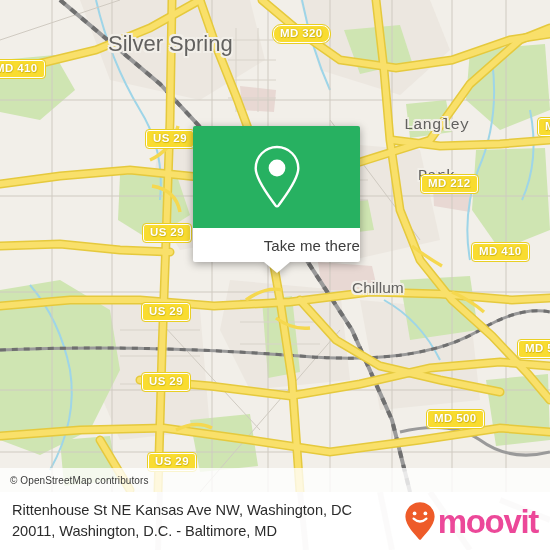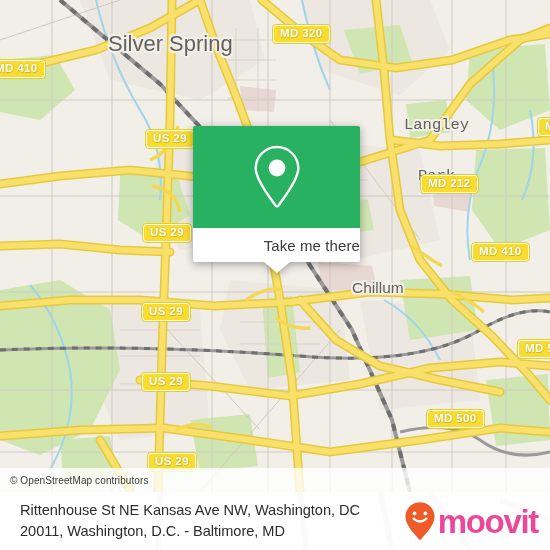--- a/index.html
+++ b/index.html
@@ -95,21 +95,21 @@
     background:#ffffff;overflow:hidden;
     display:flex;align-items:center;
   }
   #footer-watermark{
     position:absolute;left:0;top:-492px;width:550px;height:550px;
     opacity:.05;pointer-events:none;
   }
   #footer-address{
     position:relative;
     font-size:14.6px;line-height:21px;color:#2c2c2c;
-    padding-left:20px;width:392px;box-sizing:border-box;
+    padding-left:12px;width:392px;box-sizing:border-box;
     letter-spacing:-.05px;
   }
   #brand{
     position:absolute;right:12px;top:50%;transform:translateY(-50%);
     display:flex;align-items:center;
   }
   #brand-name{
     font-size:33px;font-weight:bold;color:#ec4899;
     letter-spacing:-1.3px;margin-left:2px;line-height:33px;
   }
@@ -261,21 +261,21 @@
     <div class="place big" style="left:108px;top:32px;">Silver Spring</div>
 
     <div class="place two" style="left:404px;top:84px;font-family:Liberation Mono, monospace;">
       <div>Langley</div>
       <div>Park</div>
     </div>
 
     <div class="place mid" style="left:352px;top:280px;">Chillum</div>
 
     <div class="shield" style="left:-12px;top:60px;">MD 410</div>
-    <div class="shield" style="left:273px;top:25px;">MD 320</div>
+    <div class="shield" style="left:273px;top:25px;border-radius:8px;">MD 320</div>
     <div class="shield" style="left:146px;top:130px;">US 29</div>
     <div class="shield" style="left:143px;top:224px;">US 29</div>
     <div class="shield" style="left:421px;top:175px;">MD 212</div>
     <div class="shield" style="left:472px;top:243px;">MD 410</div>
     <div class="shield" style="left:142px;top:303px;">US 29</div>
     <div class="shield" style="left:518px;top:340px;">MD 500</div>
     <div class="shield" style="left:142px;top:373px;">US 29</div>
     <div class="shield" style="left:427px;top:410px;">MD 500</div>
     <div class="shield" style="left:148px;top:453px;">US 29</div>
     <div class="shield" style="left:538px;top:118px;">MD</div>

